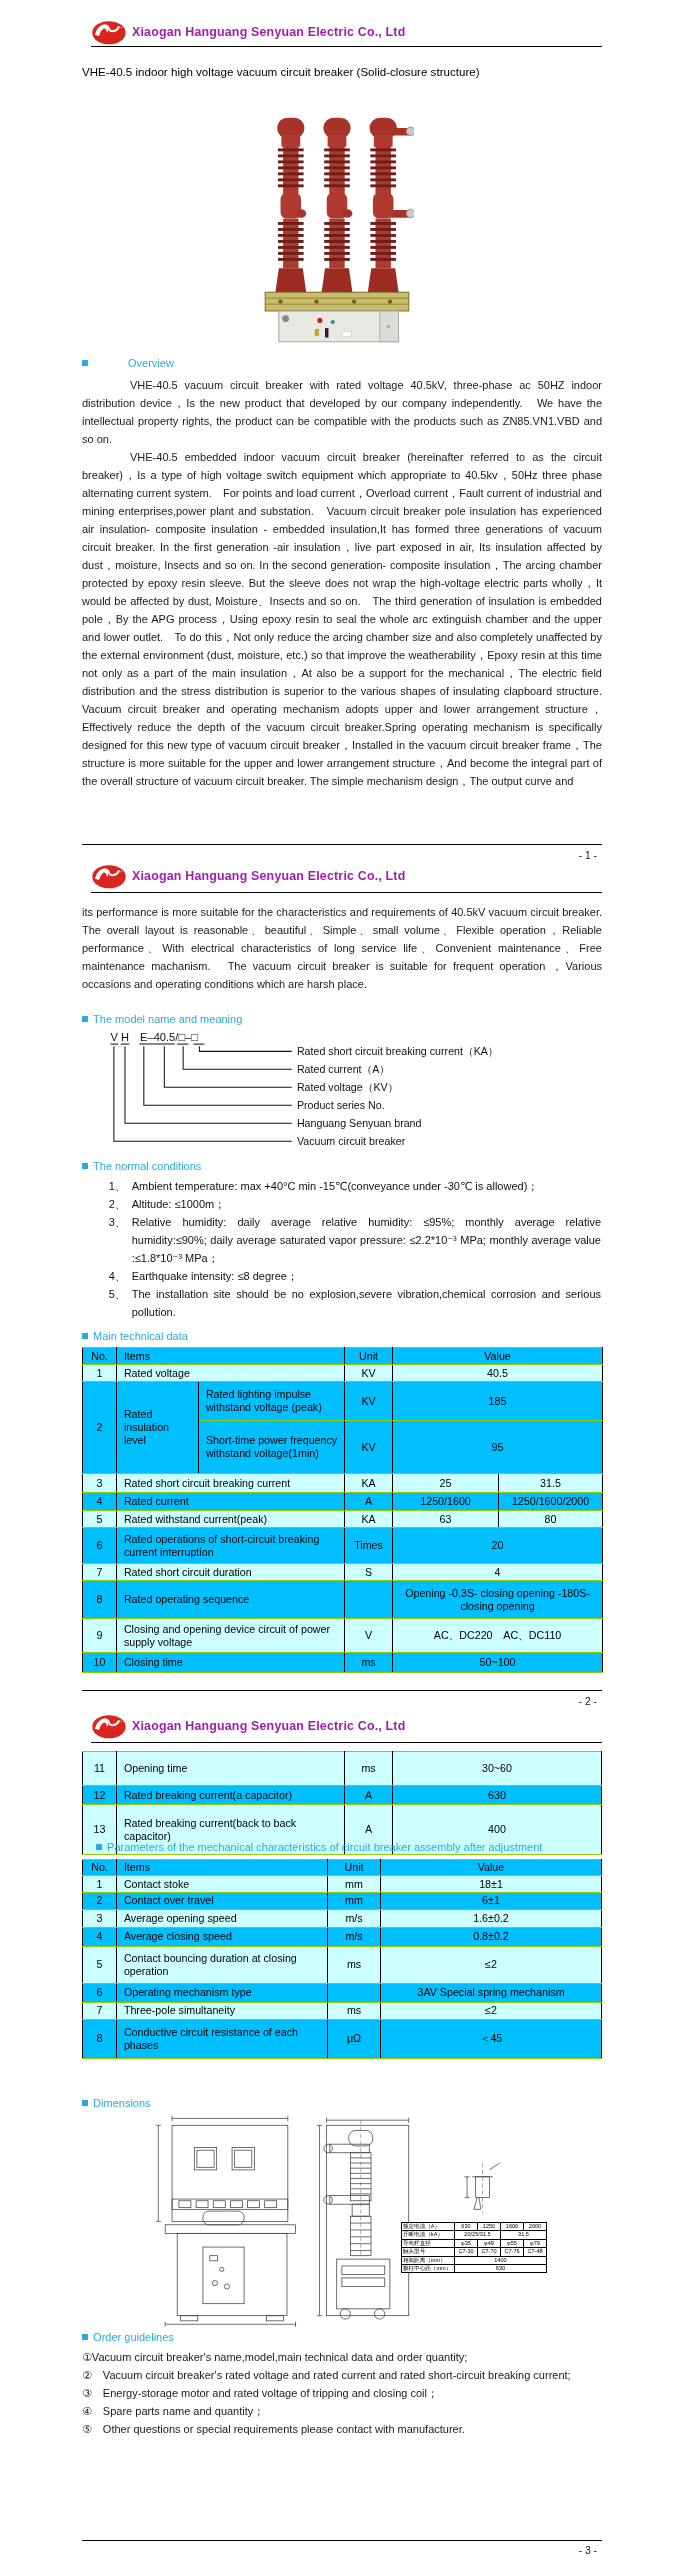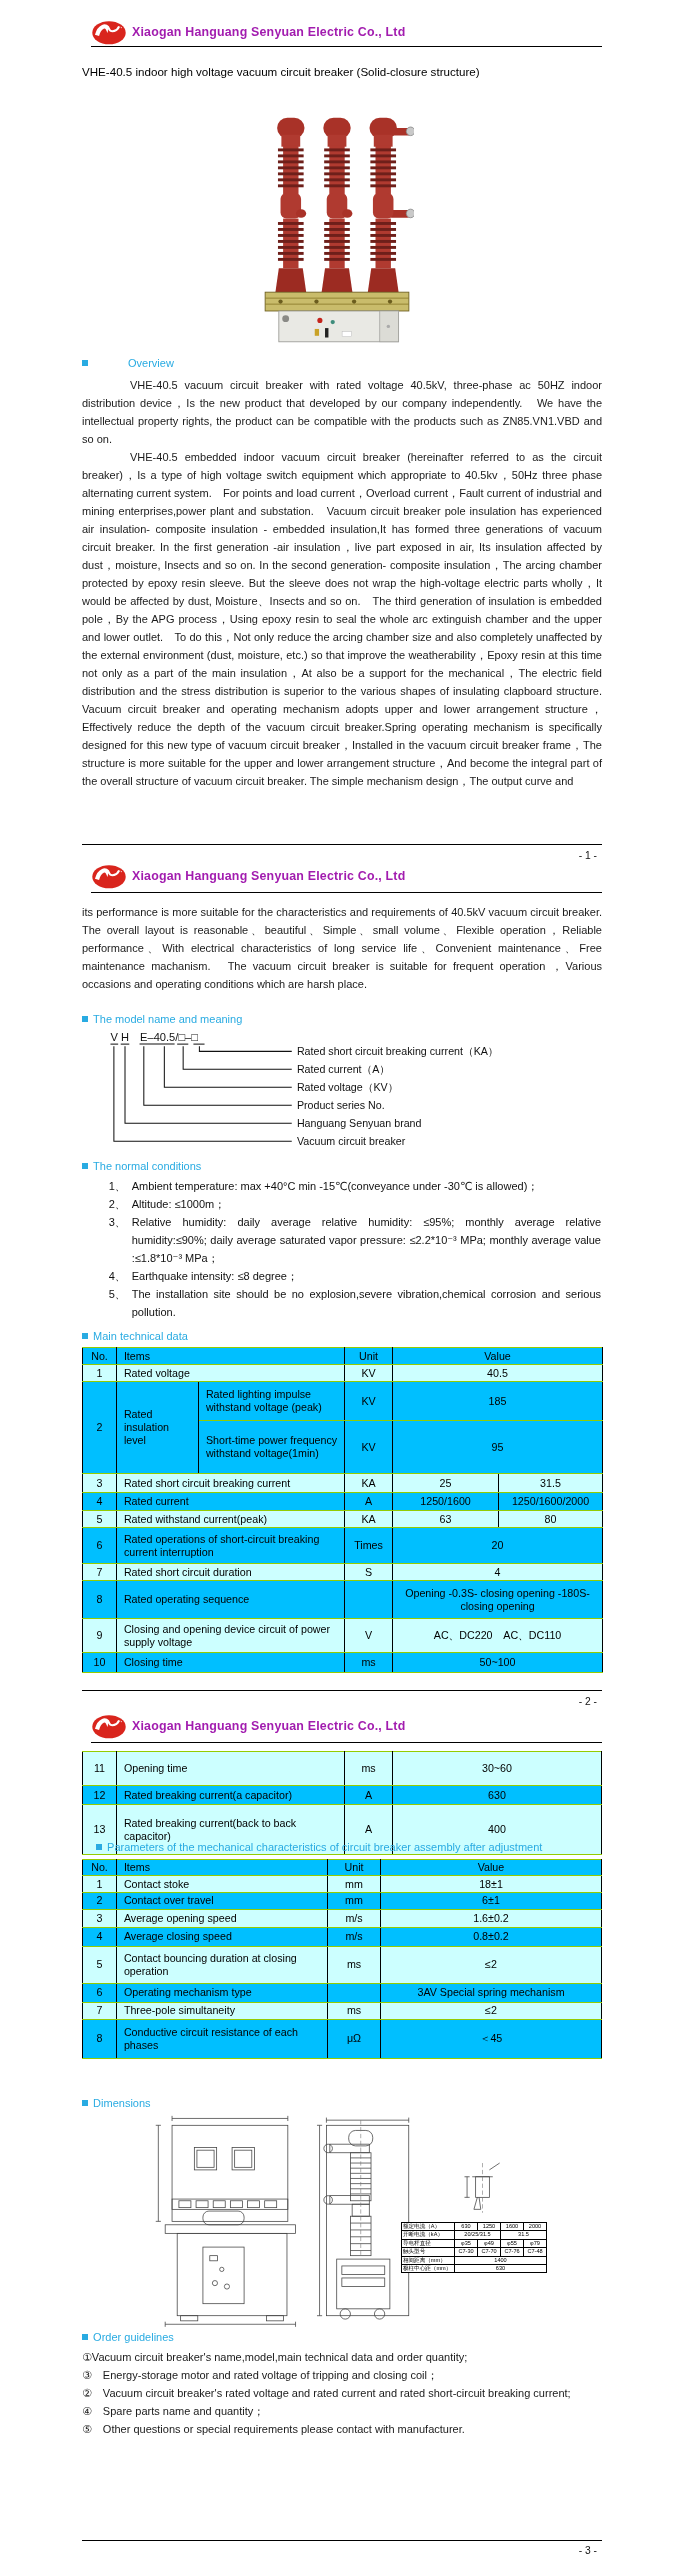--- a/index.html
+++ b/index.html
@@ -579,22 +579,22 @@
     </tr>
   </tbody>
     </table>
 
   <div class="abs sec" style="left:82px;top:2331px;">
     <span class="bullet"></span>
     <span>Order guidelines</span>
   </div>
   <div class="abs" style="left:82px;top:2348px;width:520px;">
     <div class="bt">①Vacuum circuit breaker's name,model,main technical data and order quantity;</div>
+    <div class="bt">②　Vacuum circuit breaker's rated voltage and rated current and rated short-circuit breaking current;</div>
     <div class="bt">③　Energy-storage motor and rated voltage of tripping and closing coil；</div>
-    <div class="bt">②　Vacuum circuit breaker's rated voltage and rated current and rated short-circuit breaking current;</div>
     <div class="bt">④　Spare parts name and quantity；</div>
     <div class="bt">⑤　Other questions or special requirements please contact with manufacturer.</div>
   </div>
 
   <div class="abs fline" style="left:82px;top:2540px;width:520px;"></div>
   <div class="abs pagenum" style="left:82px;top:2545px;width:515px;">- 3 -</div>
 
 </div>
 
 

